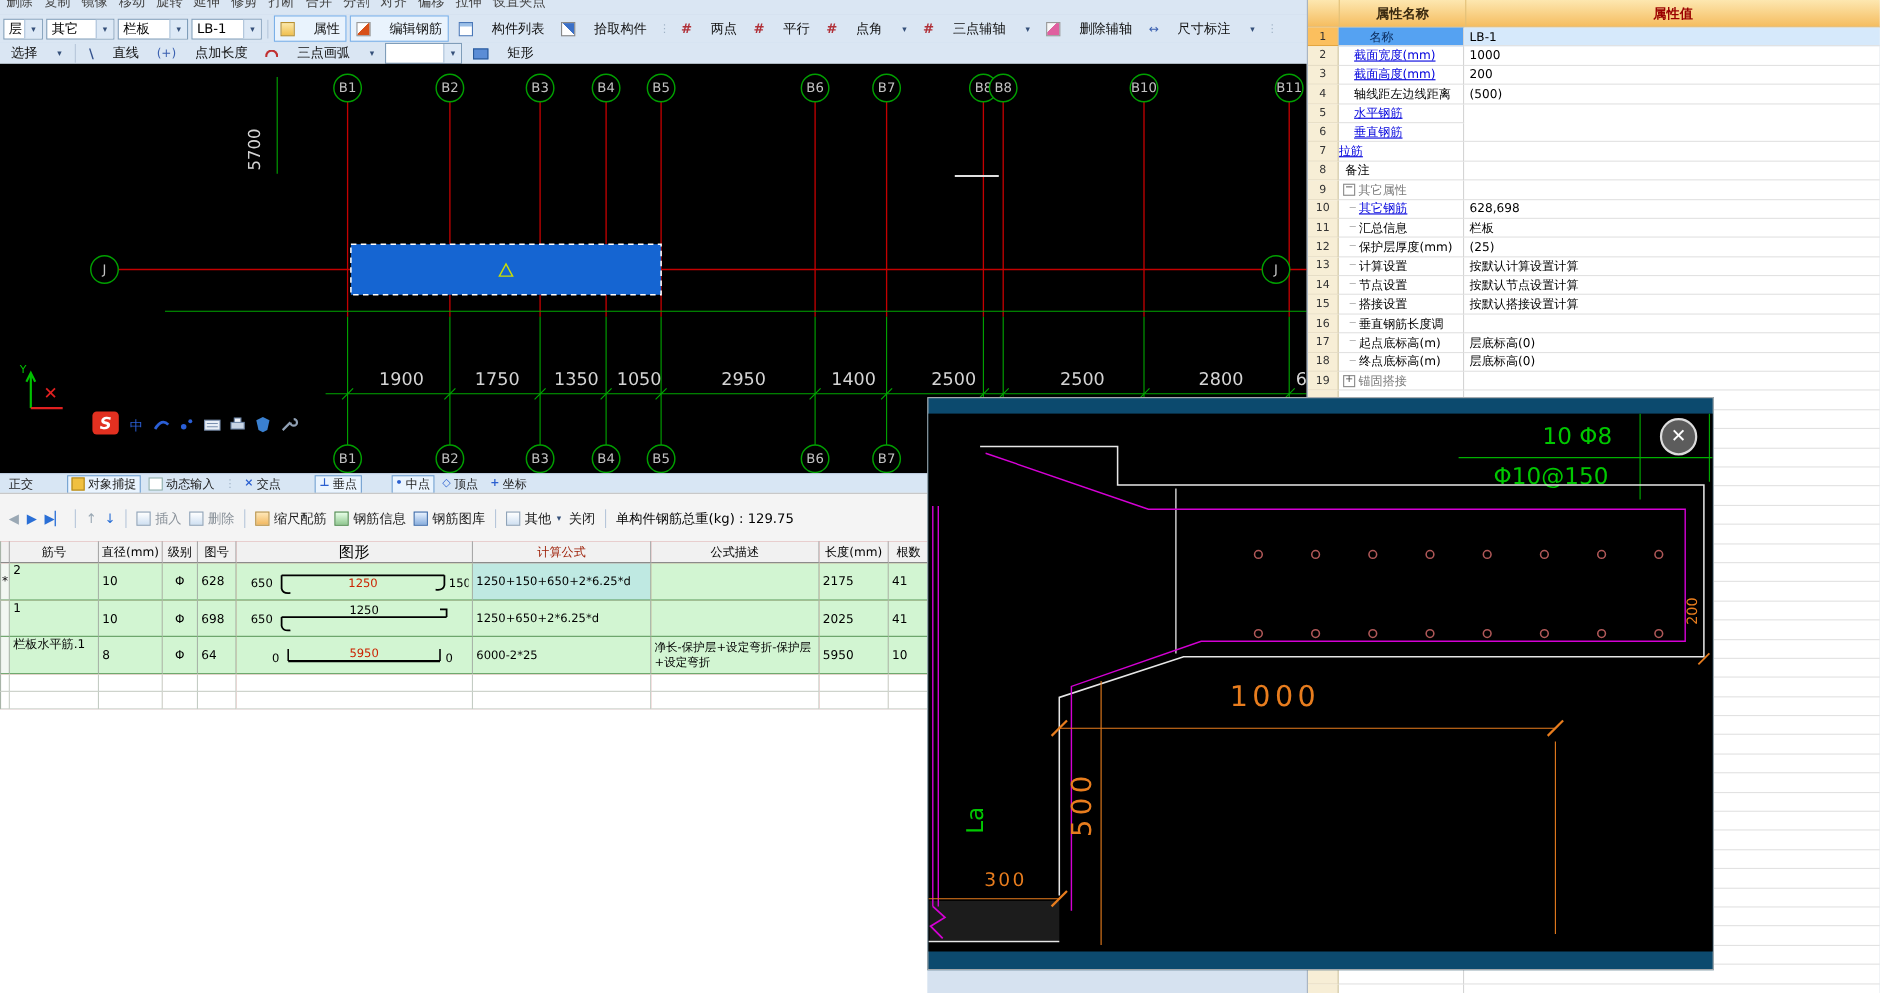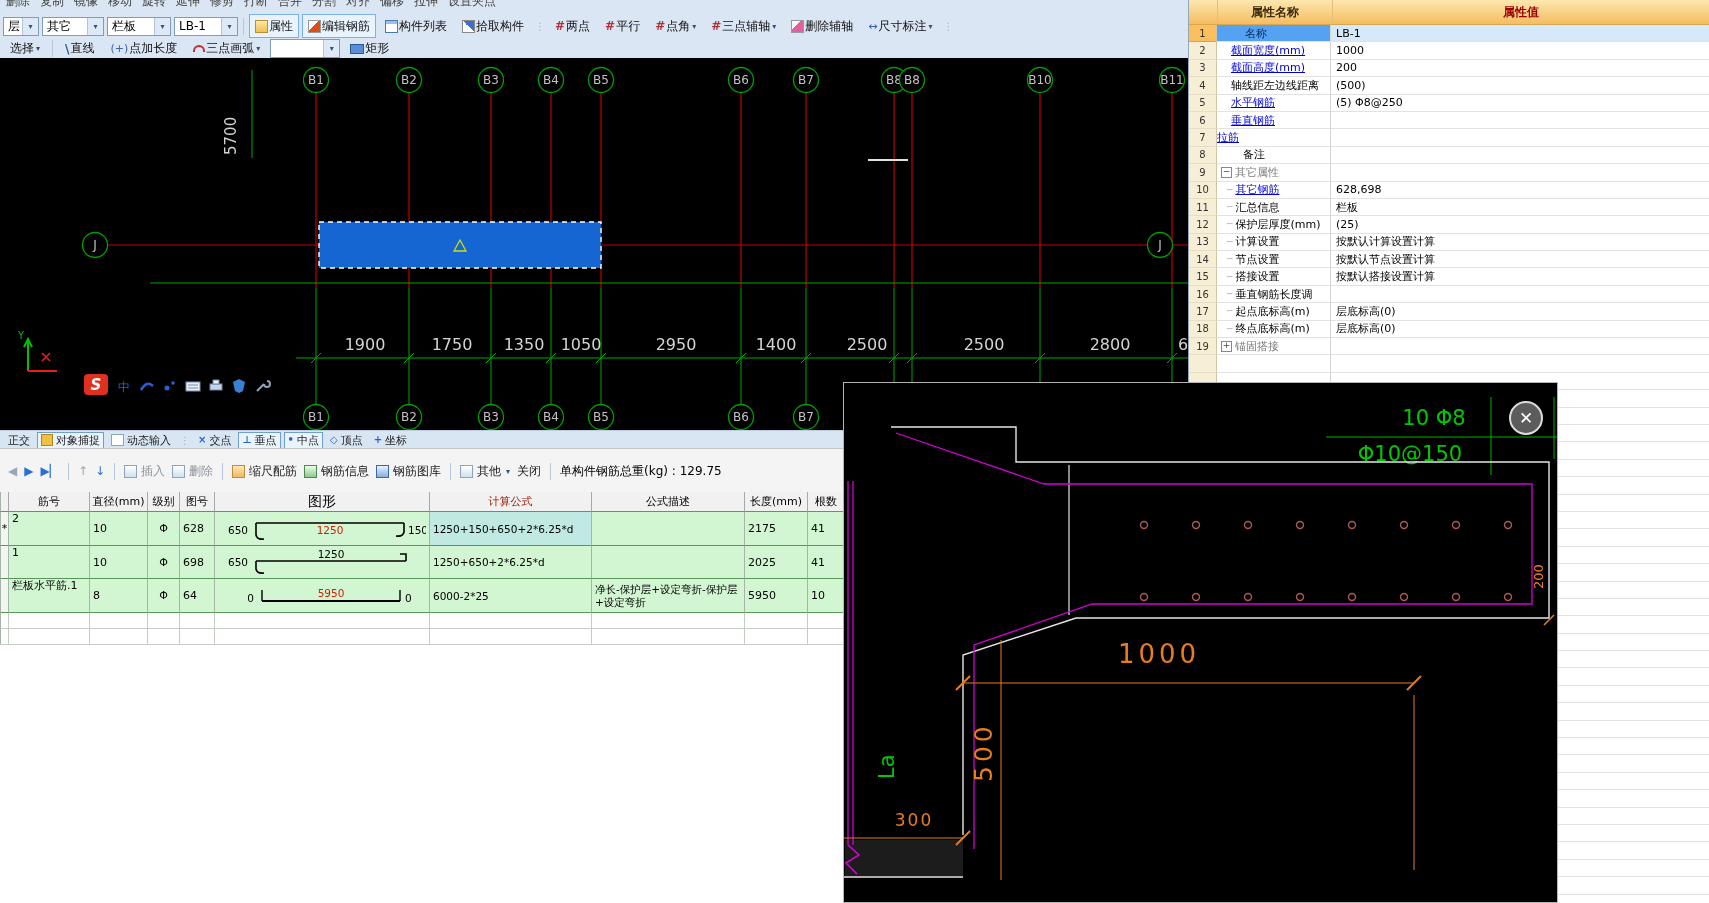--- a/index.html
+++ b/index.html
@@ -7,21 +7,21 @@
   .abs{position:absolute;}
 
   
   #tb-top{left:0;top:0;width:1188px;height:13px;background:#dae6f3;border-bottom:1px solid #c6d4e6;overflow:hidden;display:flex;gap:10px;padding-left:6px;}
   #tb-top span{font-size:12px;color:#444;position:relative;top:-7px;white-space:nowrap;}
   #tb-main{left:0;top:13px;width:1188px;height:26px;background:#dae6f3;border-bottom:1px solid #c6d4e6;display:flex;align-items:center;gap:3px;padding:0 3px;}
   #tb-draw{left:0;top:39px;width:1188px;height:19px;background:#dae6f3;display:flex;align-items:center;gap:4px;padding:0 4px;}
   .combo{height:19px;background:#fff;border:1px solid #7f9db9;display:flex;align-items:center;font-size:12px;padding-left:4px;box-sizing:border-box;}
   .combo .cval{flex:1;white-space:nowrap;overflow:hidden;}
   .combo .arr{width:15px;height:17px;background:#dde9f6;border-left:1px solid #aec4da;display:flex;align-items:center;justify-content:center;font-size:8px;color:#35507a;}
-  .tbtn{height:22px;display:flex;align-items:center;gap:1px;font-size:12px;color:#111;padding:0 5px;border:1px solid transparent;white-space:nowrap;}
+  .tbtn{height:22px;display:flex;align-items:center;gap:17px;font-size:12px;color:#111;padding:0 5px;border:1px solid transparent;white-space:nowrap;}
   .tbtn.active{border:1px solid #7ab0e8;background:#e9f3fd;}
   .tarr{font-size:8px;color:#35507a;margin-left:1px;}
   .sepv{width:1px;height:17px;background:#b6c6da;margin:0 2px;}
   .grip{color:#9fb2c6;font-size:10px;letter-spacing:-1px;margin:0 2px;}
   .ic{display:inline-block;width:13px;height:13px;box-sizing:border-box;}
   .ic-prop{background:linear-gradient(#fce8a8,#f0c050);border:1px solid #b89030;}
   .ic-pencil{background:linear-gradient(135deg,#fff 45%,#d85018 45%);border:1px solid #9a9a9a;}
   .ic-list{background:#fff;border:1px solid #4a78b8;box-shadow:inset 0 3px 0 #9cc0e8;}
   .ic-pick{background:linear-gradient(45deg,#fff 50%,#3a70c8 50%);border:1px solid #888;}
   .ic-hash{width:auto;height:auto;color:#b03038;font-weight:bold;font-size:12px;line-height:12px;}
@@ -31,21 +31,21 @@
   .ic-arc{width:12px;height:7px;border:2px solid #c03030;border-bottom:none;border-radius:12px 12px 0 0;}
   .ic-rect{width:14px;height:10px;background:#5b8dd6;border:1px solid #2a5a9a;}
   .ic-plus{width:auto;height:auto;color:#3a60b0;font-size:11px;line-height:11px;}
 
   
   #drawing{left:0;top:58px;width:1188px;height:372px;background:#000;}
 
   
   #snapbar{left:0;top:430px;width:843px;height:18px;background:#d8e6f4;border-top:1px solid #bccbdd;display:flex;align-items:center;gap:3px;padding-left:4px;font-size:11px;color:#222;}
   .snap{display:flex;align-items:center;gap:3px;height:15px;padding:0 3px;border:1px solid transparent;white-space:nowrap;}
-  .snap.boxed{border:1px solid #6f9ecf;background:#eaf4fe;}
+  .snap.boxed{border:1px solid #6f9ecf;background:#eaf4fe;margin-left:24px;}
   .snap .g{color:#2a5fd0;font-weight:bold;font-size:10px;line-height:10px;}
   .snap .gy{display:inline-block;width:10px;height:10px;background:#f0c040;border:1px solid #b08820;}
   .snap .gb{display:inline-block;width:11px;height:10px;background:#fff;border:1px solid #8aa;}
 
   
   #rebar-tb{left:0;top:448px;width:843px;height:44px;background:#f4f4f4;border-top:1px solid #c4c4c4;display:flex;align-items:center;gap:7px;padding-left:8px;font-size:12px;color:#1a1a1a;}
   .nav{font-size:12px;color:#2a6fd6;}
   .nav.dis{color:#9aa8b4;}
   .rbtn{display:flex;align-items:center;gap:4px;white-space:nowrap;}
   .rbtn.dis{color:#8a929a;}
@@ -72,21 +72,21 @@
   #phead .c2{width:114px;display:flex;align-items:center;justify-content:center;color:#3a2a10;border-right:1px solid #e2c078;}
   #phead .c3{flex:1;display:flex;align-items:center;justify-content:center;color:#9b0000;}
   .prow{display:flex;height:17.4px;box-sizing:border-box;}
   .pnum{width:28px;background:#f7eed6;border-right:1px solid #cfc5a5;border-bottom:1px solid #e6ddc6;font-size:10px;display:flex;align-items:center;justify-content:center;color:#333;box-sizing:border-box;}
   .pname{width:114px;border-right:1px solid #d4d4d4;border-bottom:1px solid #e2e2e2;font-size:11px;display:flex;align-items:center;overflow:hidden;white-space:nowrap;box-sizing:border-box;}
   .pval{flex:1;border-bottom:1px solid #e2e2e2;font-size:11px;display:flex;align-items:center;padding-left:5px;overflow:hidden;white-space:nowrap;box-sizing:border-box;}
   .gbox{display:inline-block;width:9px;height:9px;border:1px solid #888;color:#444;font-size:9px;line-height:7px;text-align:center;margin:0 3px 0 4px;background:#fff;flex:none;}
   .tree{color:#aaa;font-size:9px;margin:0 3px 0 10px;flex:none;}
 
   
-  #overlay{left:843px;top:382px;width:715px;height:521px;background:#000000;border:1px solid #b4b4b4;box-sizing:border-box;}
+  #overlay{left:843px;top:361px;width:715px;height:521px;background:#0c4a6e;border:1px solid #b4b4b4;box-sizing:border-box;}
   #ovl-canvas{position:absolute;left:0;top:14px;width:713px;height:489px;background:#000;}
   #ovl-close{position:absolute;left:665px;top:18px;width:34px;height:34px;border-radius:50%;background:rgba(105,105,105,0.88);border:2px solid #dcdcdc;color:#fff;display:flex;align-items:center;justify-content:center;font-size:17px;box-sizing:border-box;cursor:pointer;}
 </style>
 </head>
 <body>
 
 <div id="app">
   <div id="tb-top" class="abs">
       <span>删除</span>
       <span>复制</span>
@@ -524,39 +524,38 @@
         <div class="prow">
           <div class="pnum">4</div>
           <div class="pname" style="padding-left: 14px;">轴线距左边线距离</div>
           <div class="pval">(500)</div>
         </div>
         <div class="prow">
           <div class="pnum">5</div>
           <div class="pname" style="padding-left: 14px;">
             <span style="color: rgb(0, 0, 221); text-decoration: underline;">水平钢筋</span>
           </div>
-          <div class="pval">(5) Φ8@250</div>
         </div>
         <div class="prow">
           <div class="pnum">6</div>
           <div class="pname" style="padding-left: 14px;">
             <span style="color: rgb(0, 0, 221); text-decoration: underline;">垂直钢筋</span>
           </div>
           <div class="pval"></div>
         </div>
         <div class="prow">
           <div class="pnum">7</div>
           <div class="pname" style="padding-left: 0;">
             <span style="color: rgb(0, 0, 221); text-decoration: underline;">拉筋</span>
           </div>
           <div class="pval"></div>
         </div>
         <div class="prow">
           <div class="pnum">8</div>
-          <div class="pname" style="padding-left: 26px;">备注</div>
+          <div class="pname" style="padding-left: 6px;">备注</div>
           <div class="pval"></div>
         </div>
         <div class="prow">
           <div class="pnum">9</div>
           <div class="pname">
             <span class="gbox">−</span>
             <span style="color: rgb(122, 122, 122);">其它属性</span>
           </div>
           <div class="pval"></div>
         </div>

